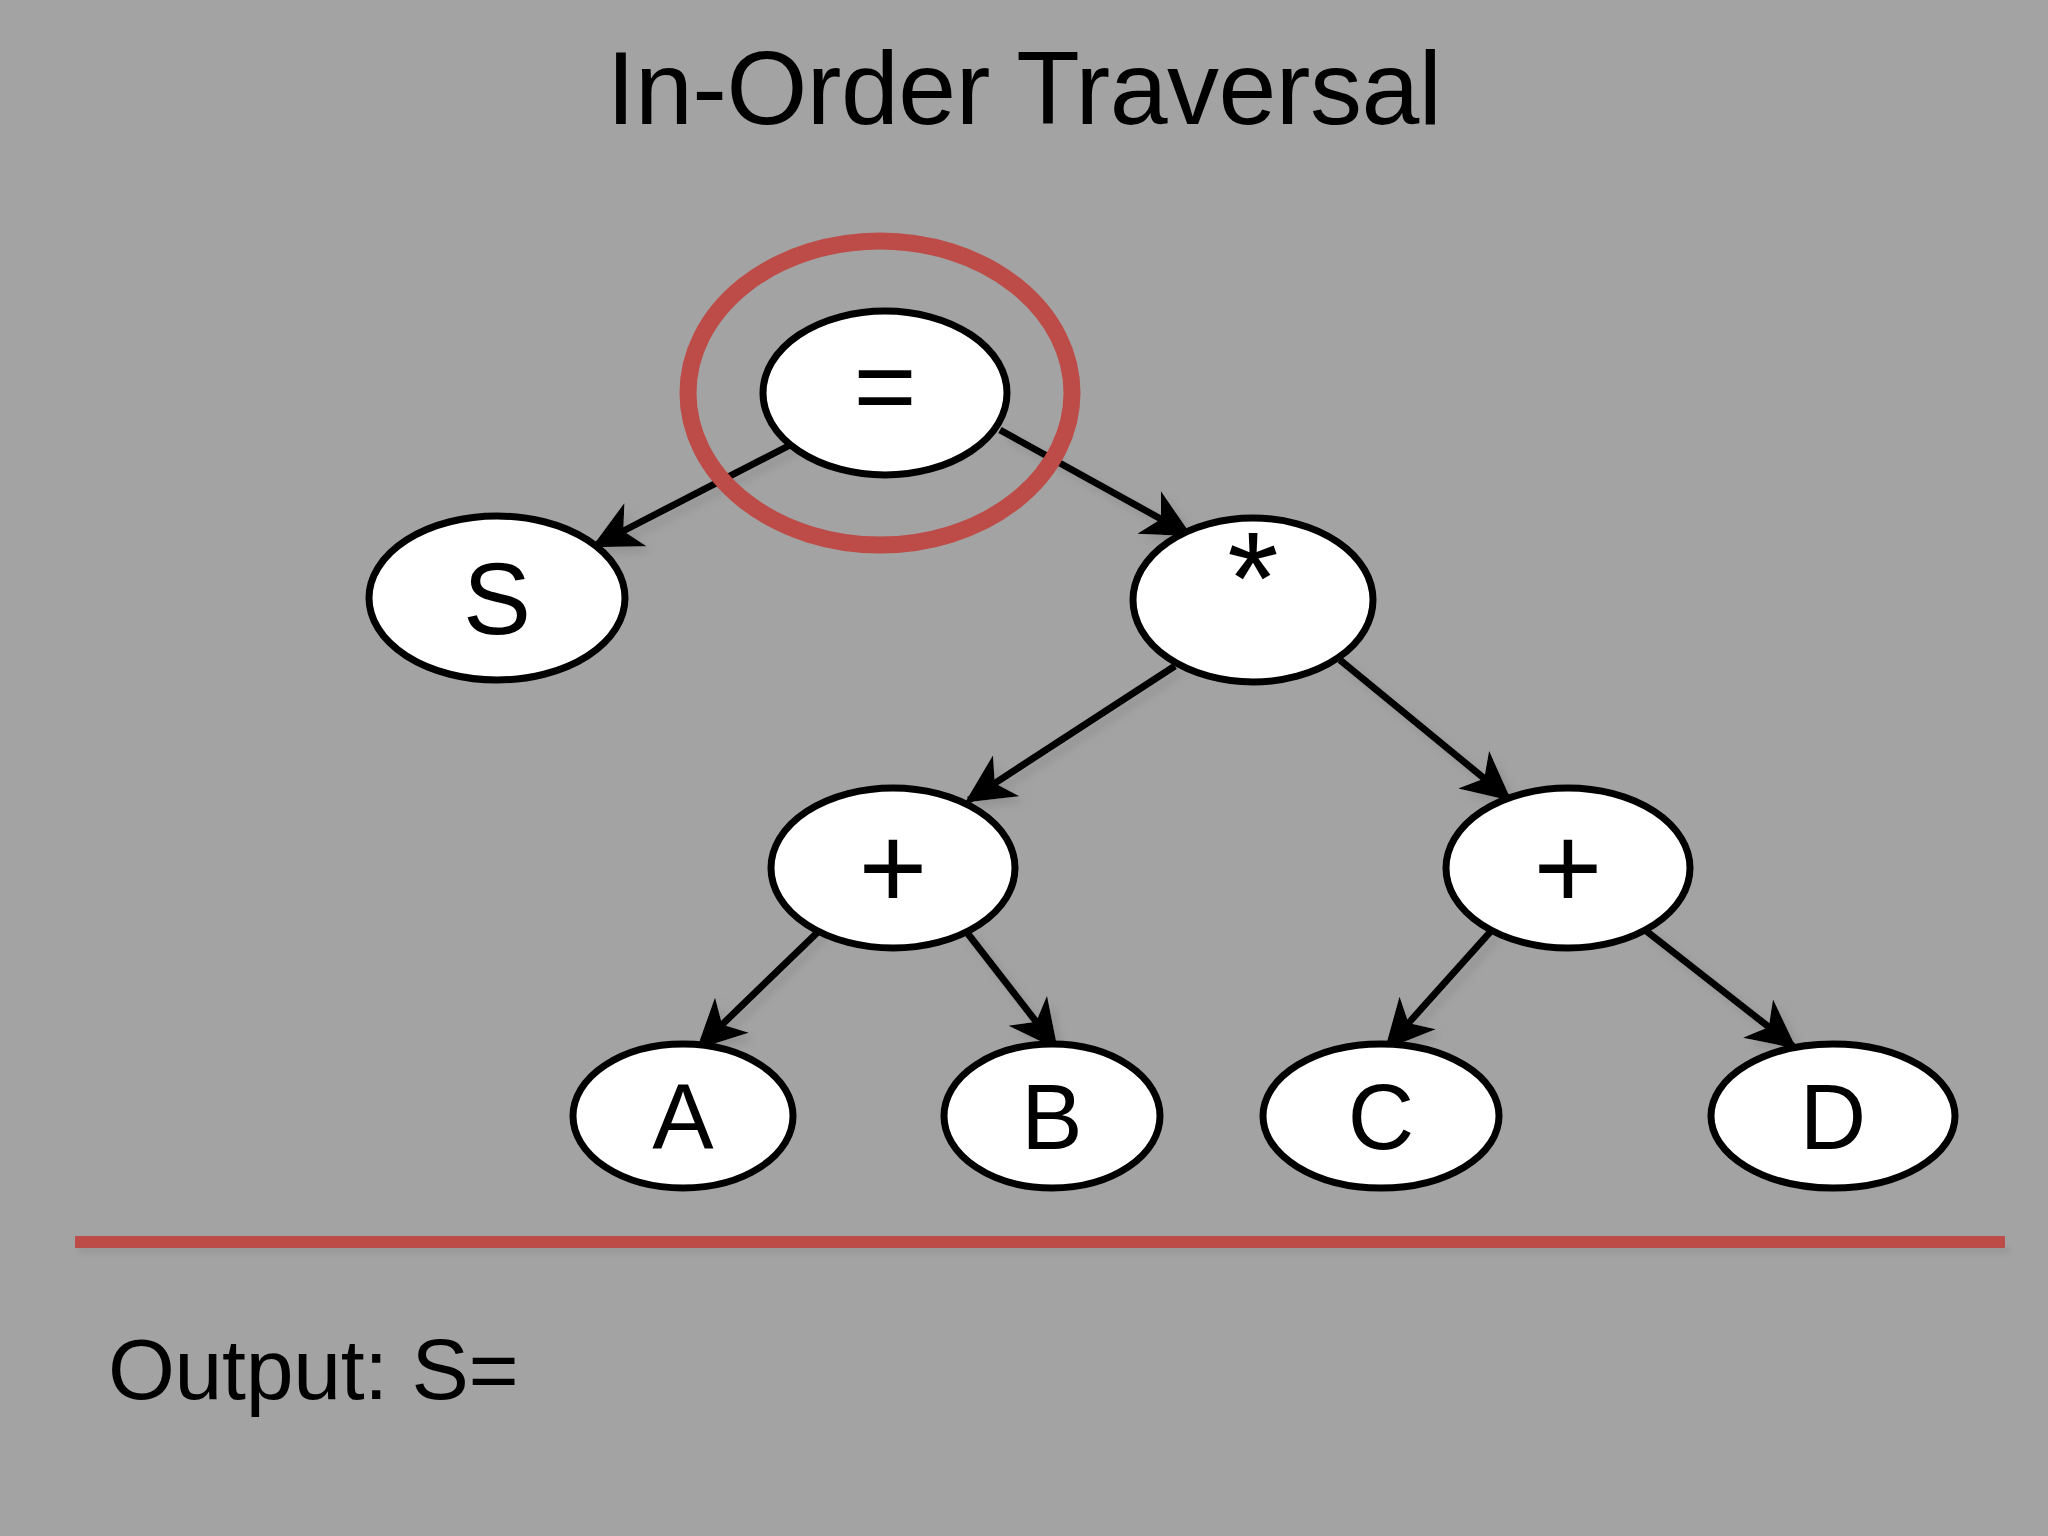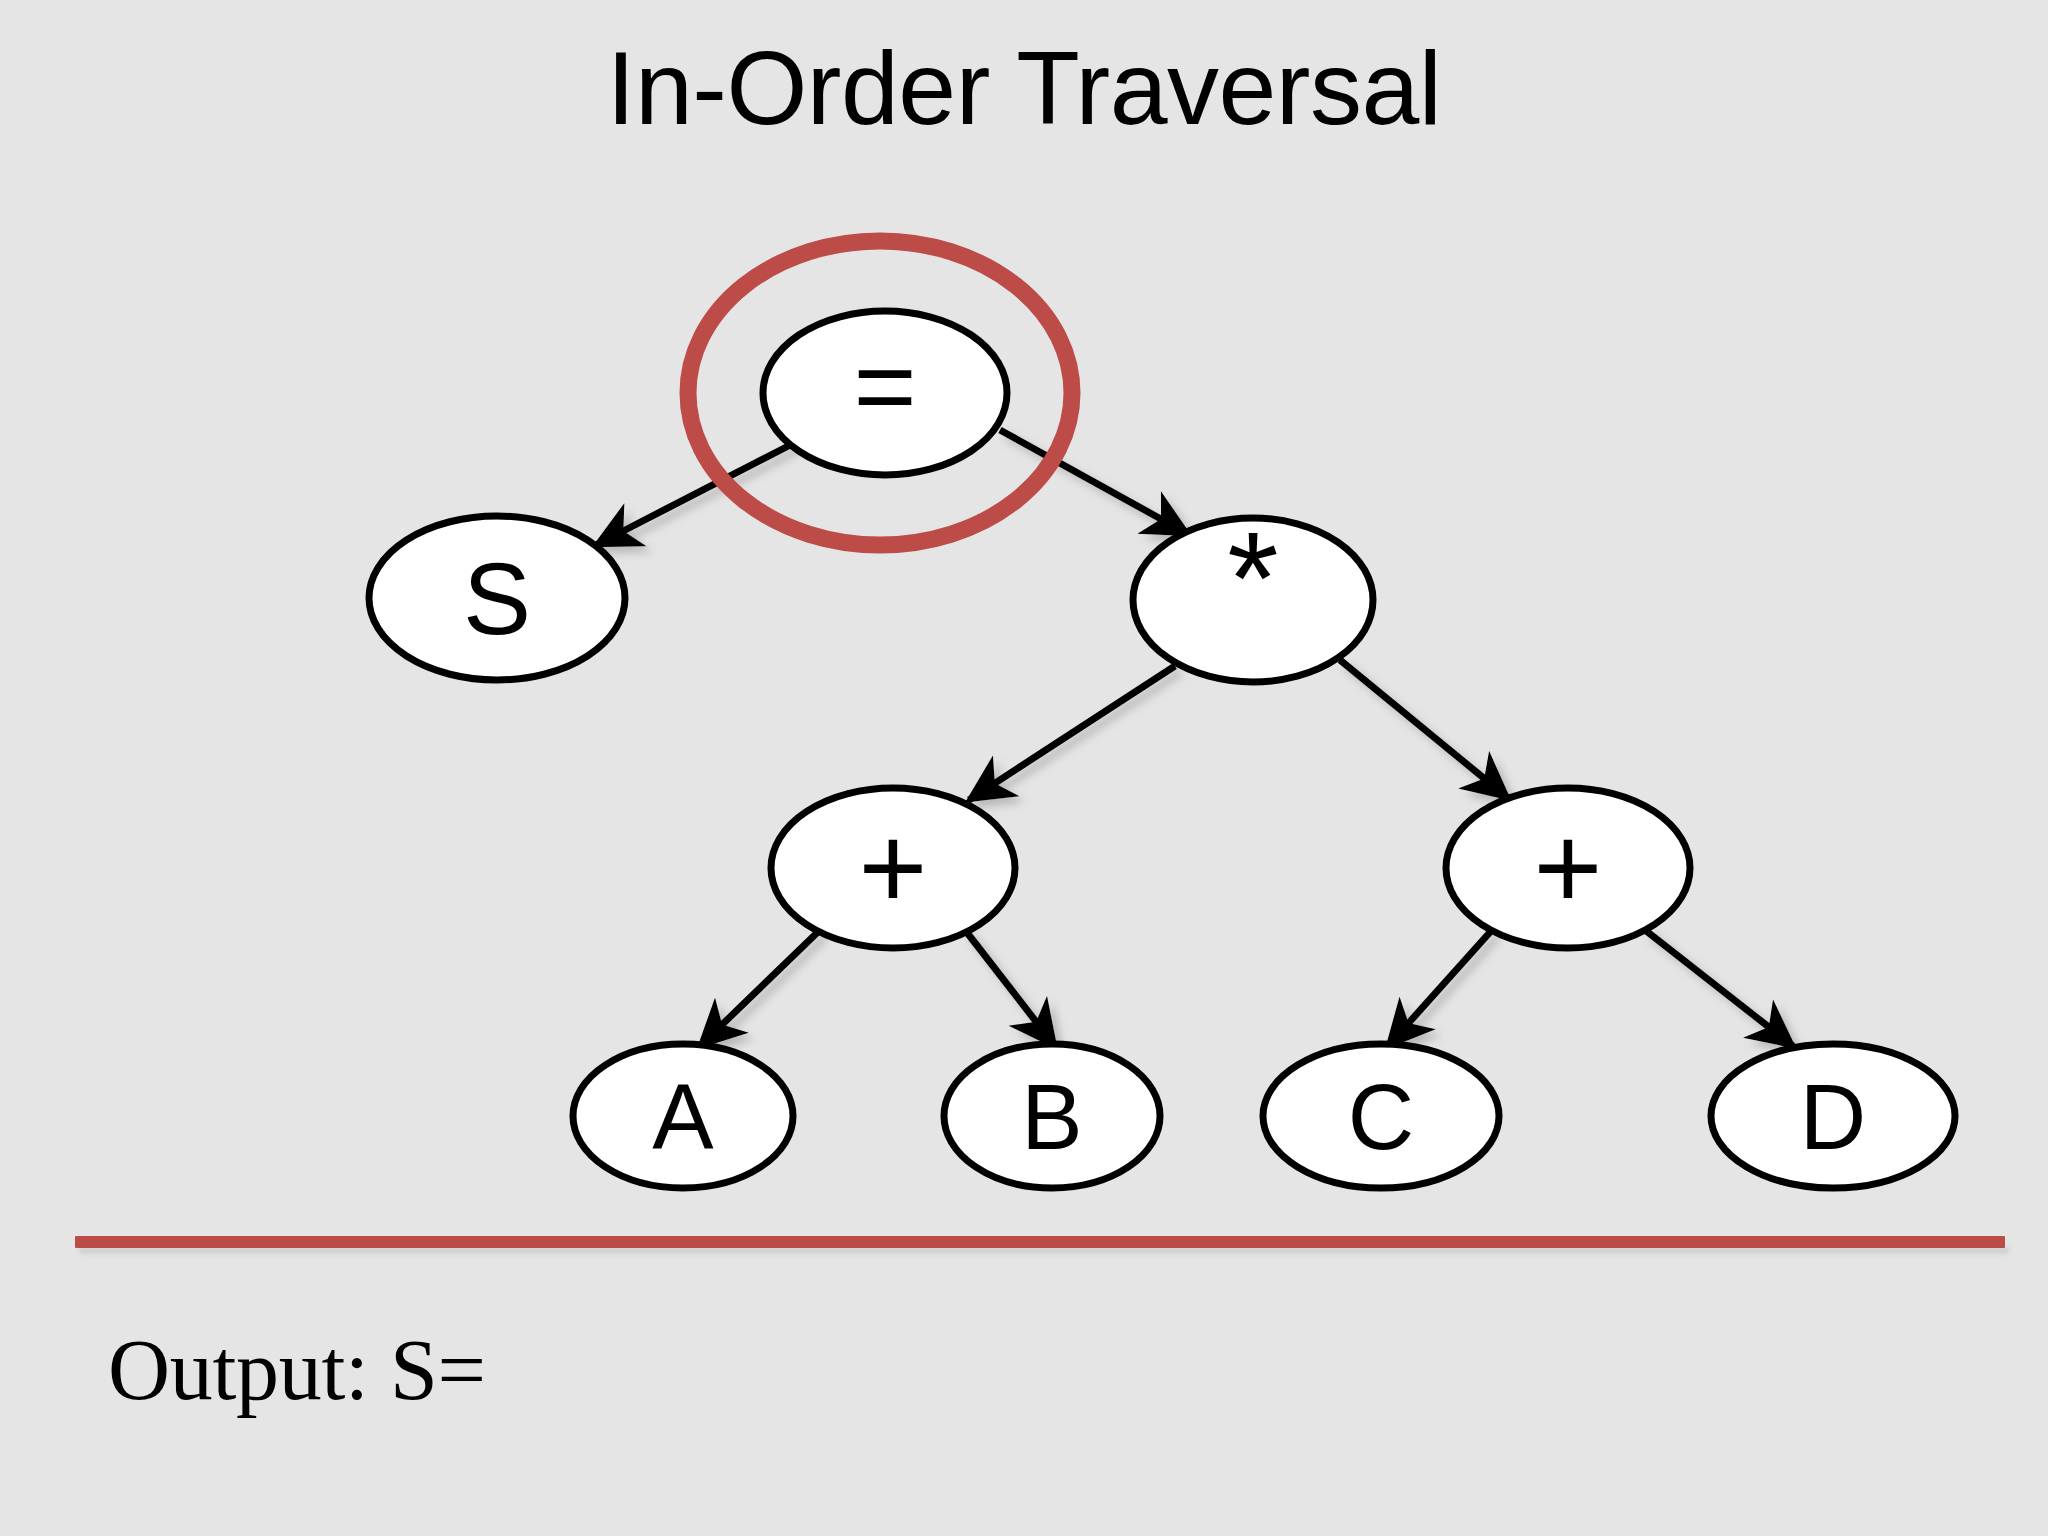--- a/index.html
+++ b/index.html
@@ -11,21 +11,21 @@
   body {
     width: 2048px;
     height: 1536px;
     overflow: hidden;
     font-family: "Liberation Sans", sans-serif;
     position: relative;
   }
   #slide {
     position: absolute;
     inset: 0;
-    background: #e5e5e5;
+    background: #a3a3a3;
   }
   #page-title {
     position: absolute;
     left: 0;
     right: 0;
     top: 32px;
     text-align: center;
     font-family: "Liberation Sans", sans-serif;
     font-size: 104px;
     font-weight: 400;
@@ -68,21 +68,21 @@
     top: 12px;
     width: 100%;
     height: 8px;
     background: linear-gradient(to bottom, rgba(120,110,110,0.30), rgba(120,110,110,0.0));
     filter: blur(2px);
   }
   #output-line {
     position: absolute;
     left: 108px;
     top: 1320px;
-    font-family: Liberation Serif, serif;
+    font-family: Liberation Sans, sans-serif;
     font-size: 86px;
     font-weight: 400;
     color: #000000;
     white-space: nowrap;
     letter-spacing: -0.3px;
   }
 </style>
 </head>
 <body>
 

